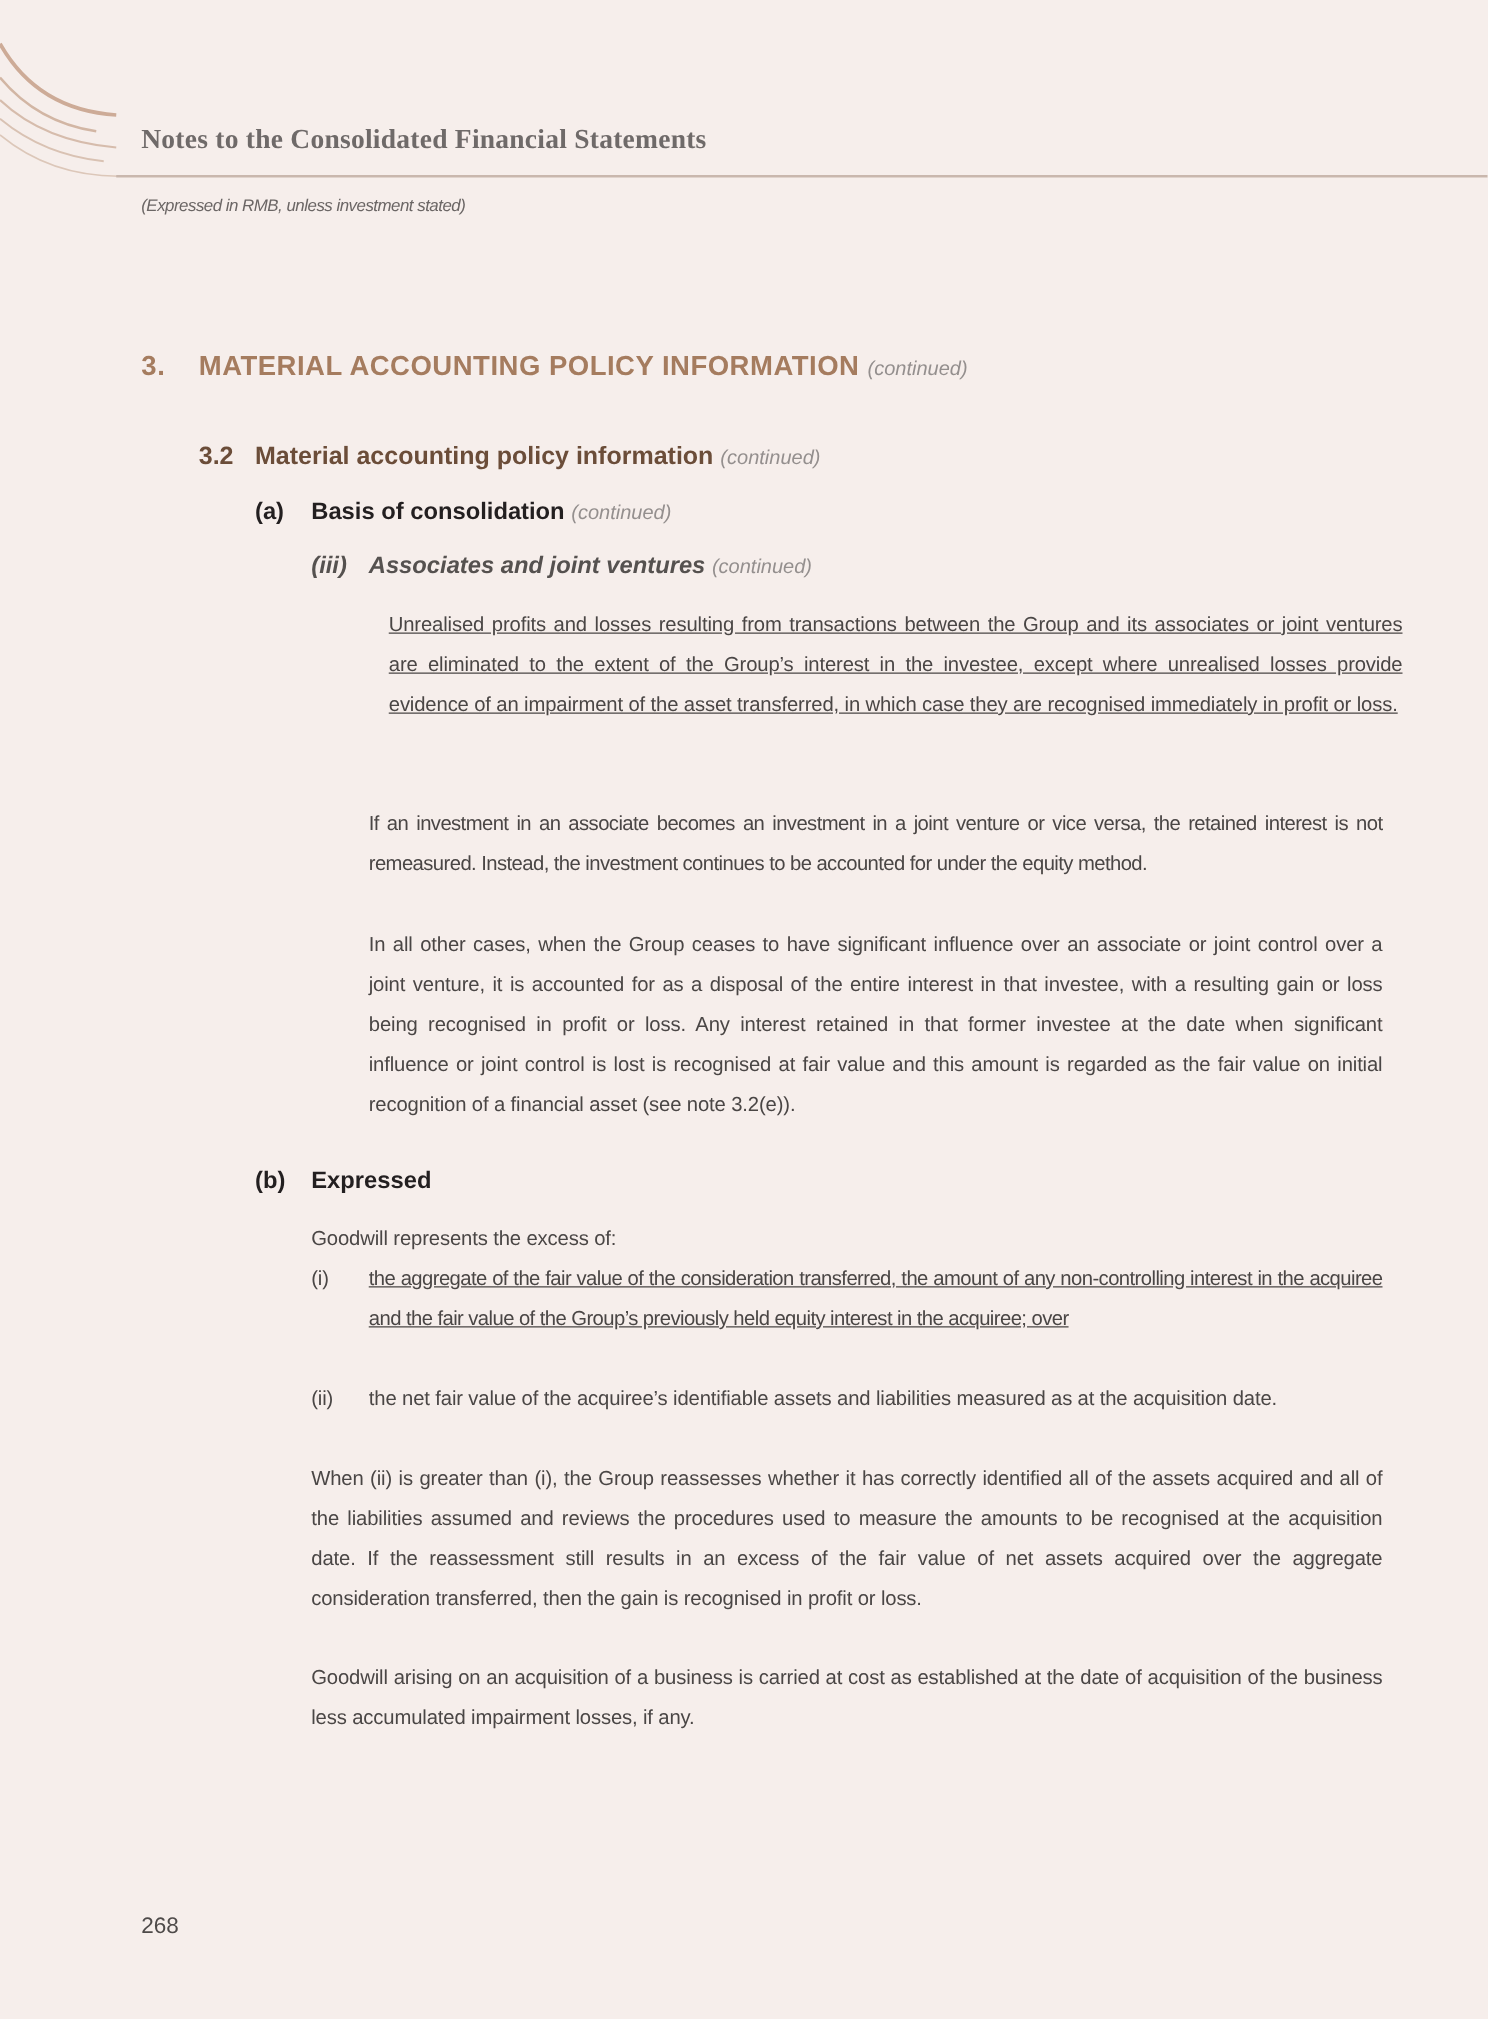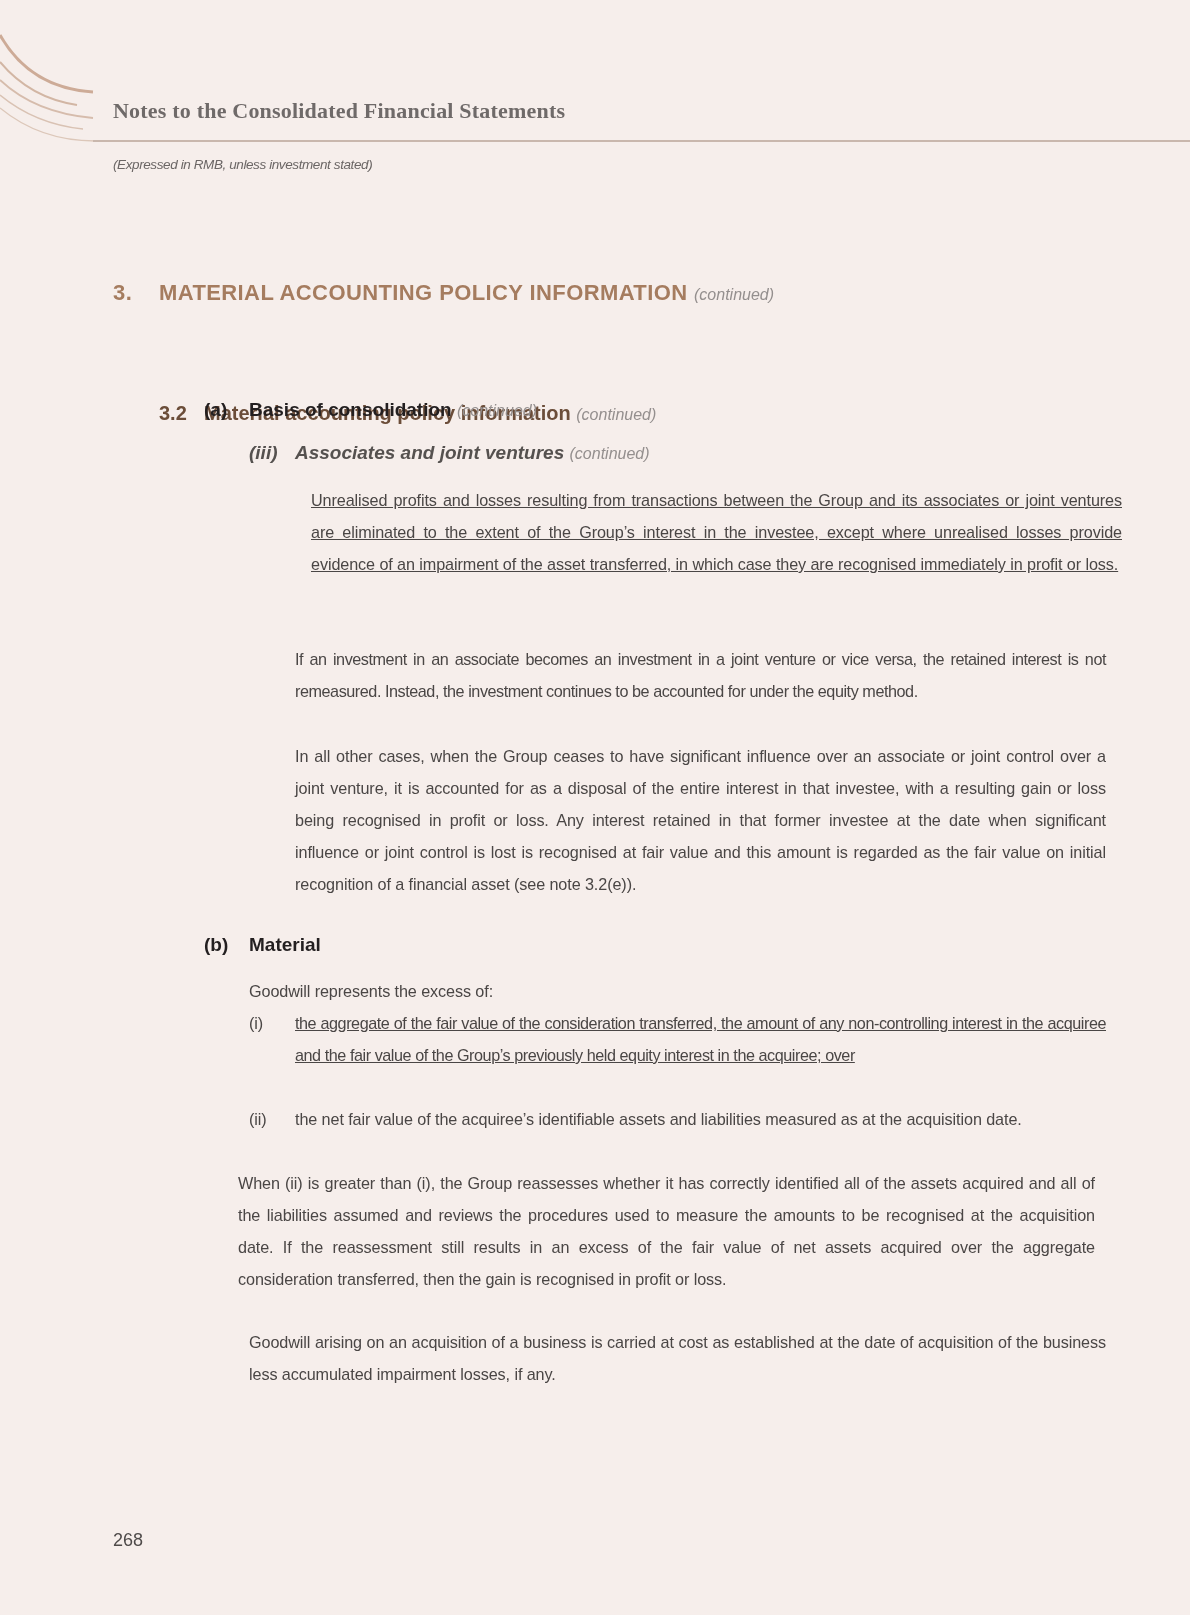--- a/index.html
+++ b/index.html
@@ -46,21 +46,21 @@
     font-family: "Liberation Sans", sans-serif;
     font-style: italic; font-weight: normal;
     font-size: 16px; color: #948f8e; letter-spacing: 0;
   }
   .sub32 {
     left: 159px; top: 354px;
     font-family: "Liberation Sans", sans-serif;
     font-weight: bold; font-size: 20px; color: #6b4d39;
     white-space: nowrap;
   }
-  .sub32 .num { display: inline-block; width: 45px; margin-top: 48px; }
+  .sub32 .num { display: inline-block; width: 45px; }
   .lvl-a, .lvl-b {
     font-family: "Liberation Sans", sans-serif;
     font-weight: bold; font-size: 19px; color: #231f20;
     white-space: nowrap;
   }
   .lvl-a { left: 204px; top: 399px; }
   .lvl-b { left: 204px; top: 934px; }
   .lvl-a .lbl, .lvl-b .lbl { display: inline-block; width: 45px; }
   .lvl-iii {
     left: 249px; top: 442px;
@@ -78,21 +78,21 @@
   .p1 { left: 311px; top: 484px; width: 811px; text-decoration: underline; }
   .p2 { left: 295px; top: 643px; width: 811px; letter-spacing: -0.45px; }
   .p3 { left: 295px; top: 740px; width: 811px; }
   .p4 { left: 249px; top: 975px; width: 857px; }
   .item { left: 249px; width: 857px; }
   .item .mk { position: absolute; left: 0; top: 0; }
   .item .tx { margin-left: 46px; text-align: justify; }
   .i1 { top: 1007px; }
   .i1 .tx { letter-spacing: -0.45px; text-decoration: underline; }
   .i2 { top: 1103px; }
-  .p5 { left: 238px; top: 1167px; width: 857px; }
+  .p5 { left: 249px; top: 1167px; width: 857px; }
   .p6 { left: 249px; top: 1326px; width: 857px; }
   .page-num {
     left: 113px; top: 1530px;
     font-family: Liberation Sans, sans-serif;
     font-size: 18px; color: #4e4a49;
   }
 </style>
 </head>
 <body>
 
@@ -123,21 +123,21 @@
 
 <div class="abs lvl-iii">
   <span class="lbl">(iii)</span><span>Associates and joint ventures</span> <span class="cont" style="font-weight:normal">(continued)</span>
 </div>
 
 <div class="abs para p1">Unrealised profits and losses resulting from transactions between the Group and its associates or joint ventures are eliminated to the extent of the Group’s interest in the investee, except where unrealised losses provide evidence of an impairment of the asset transferred, in which case they are recognised immediately in profit or loss.</div>
 <div class="abs para p2">If an investment in an associate becomes an investment in a joint venture or vice versa, the retained interest is not remeasured. Instead, the investment continues to be accounted for under the equity method.</div>
 <div class="abs para p3">In all other cases, when the Group ceases to have significant influence over an associate or joint control over a joint venture, it is accounted for as a disposal of the entire interest in that investee, with a resulting gain or loss being recognised in profit or loss. Any interest retained in that former investee at the date when significant influence or joint control is lost is recognised at fair value and this amount is regarded as the fair value on initial recognition of a financial asset (see note 3.2(e)).</div>
 
 <div class="abs lvl-b">
-  <span class="lbl">(b)</span><span>Material</span>
+  <span class="lbl">(b)</span><span>Expressed</span>
 </div>
 
 <div class="abs para p4">Goodwill represents the excess of:</div>
 
 <div class="abs para item i1">
   <span class="mk">(i)</span>
   <div class="tx">the aggregate of the fair value of the consideration transferred, the amount of any non-controlling interest in the acquiree and the fair value of the Group’s previously held equity interest in the acquiree; over</div>
 </div>
 <div class="abs para item i2">
   <span class="mk">(ii)</span>

